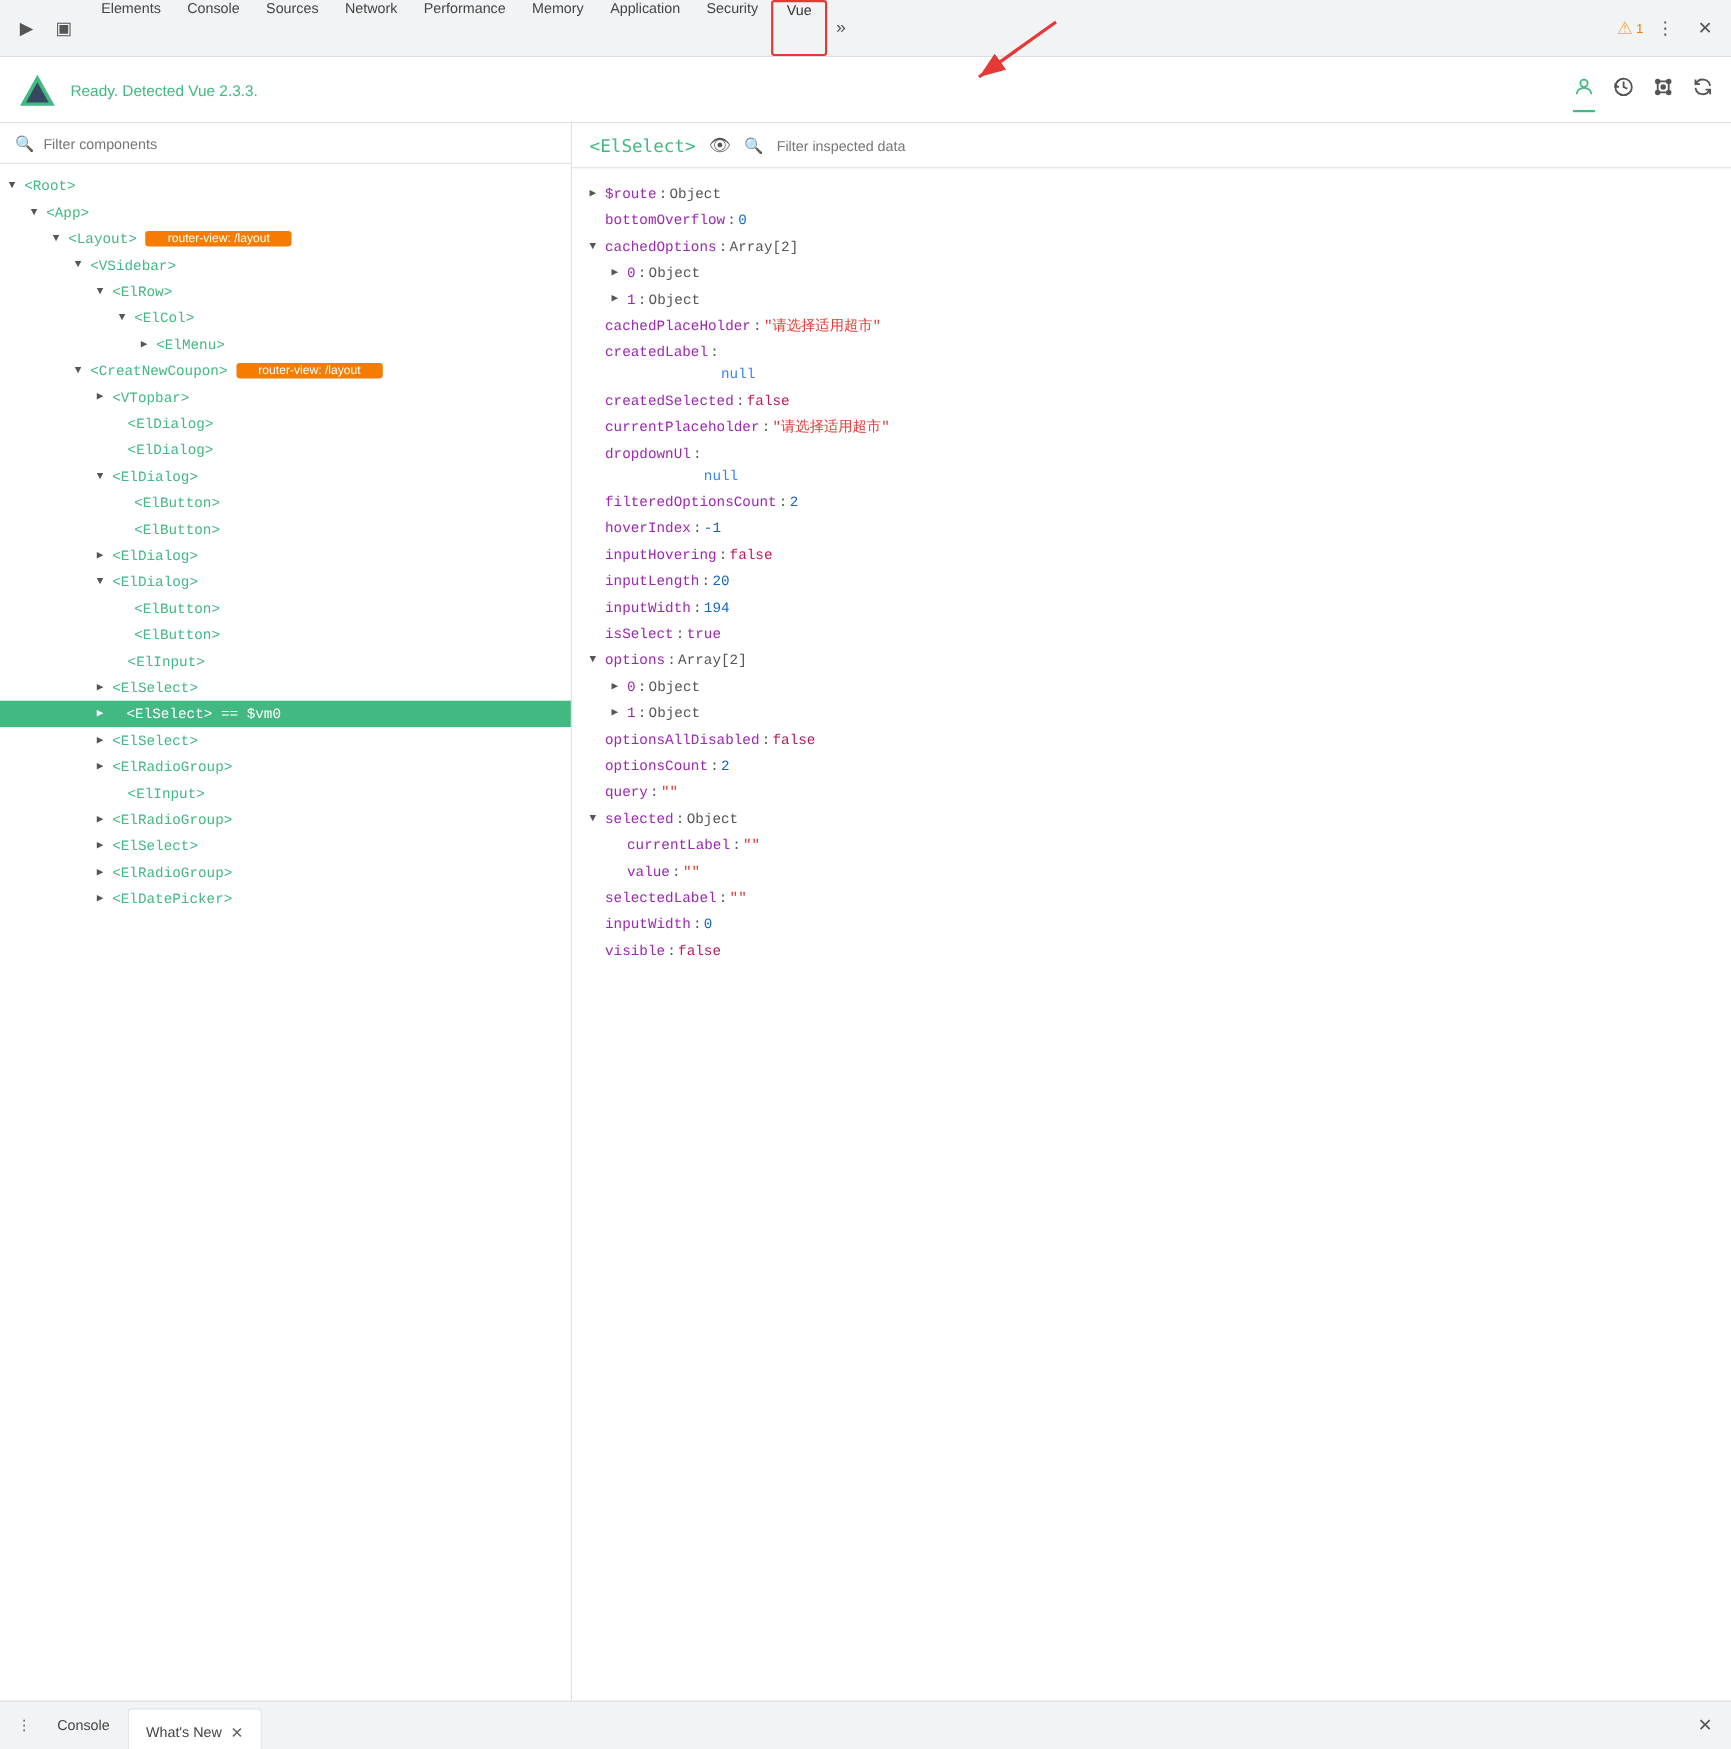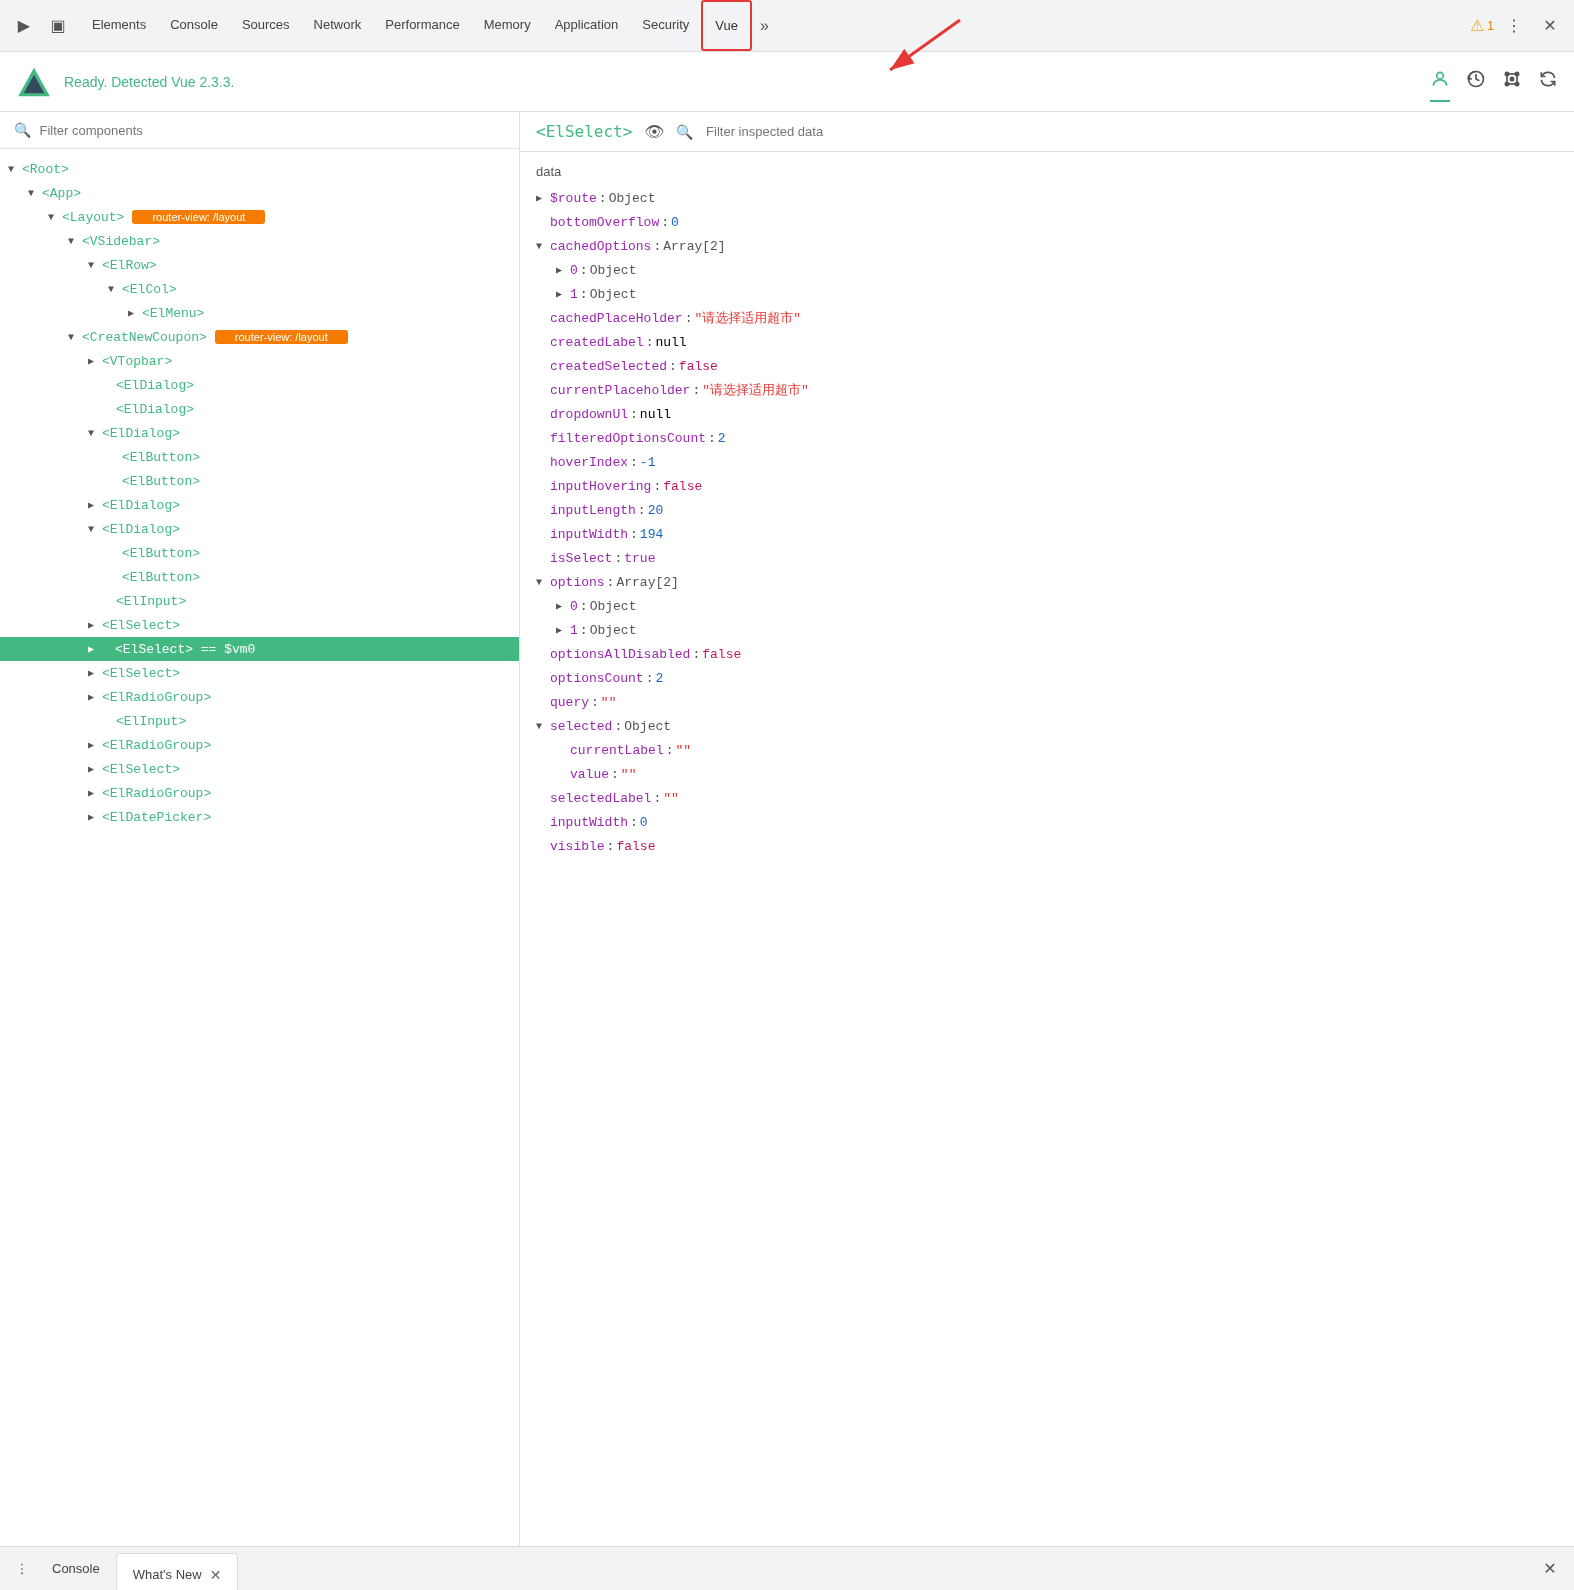--- a/index.html
+++ b/index.html
@@ -11,21 +11,21 @@
       background: #f1f3f4; padding: 0 8px; gap: 2px;
     }
     .toolbar-icon-btn {
       width: 32px; height: 32px; display: flex; align-items: center; justify-content: center;
       border-radius: 4px; cursor: pointer; color: #555; font-size: 16px; border: none; background: none;
     }
     .toolbar-tabs {
       display: flex; align-items: center; height: 100%; gap: 0; margin-left: 4px; flex: 1;
     }
     .toolbar-tab {
-      padding: 0 12px; height: 100%; display: flex; align-items: center; font-size: 13px;
+      padding: 0 12px; height: 100%; display: flex; align-items: flex-start; font-size: 13px;
       color: #444; cursor: pointer; border-bottom: 2px solid transparent; white-space: nowrap;
     }
     .toolbar-right { display: flex; align-items: center; gap: 4px; }
     .warning-badge { display: flex; align-items: center; gap: 3px; color: #f57c00; font-size: 12px; }
 
     
     .vue-header {
       display: flex; align-items: center; height: 60px; padding: 0 16px; gap: 12px;
       border-bottom: 1px solid #e0e0e0; background: #fff;
     }
@@ -74,21 +74,21 @@
 
     .data-section-label { color: #555; font-size: 13px; margin-bottom: 8px; font-family: sans-serif; }
 
     .data-row { display: flex; align-items: flex-start; padding: 2px 0; line-height: 20px; }
     .data-key { color: #9c27b0; white-space: nowrap; }
     .data-colon { color: #555; margin: 0 2px; }
     .data-value-num { color: #1565c0; }
     .data-value-str { color: #e53935; }
     .data-value-bool-true { color: #9c27b0; }
     .data-value-bool-false { color: #be185d; }
-    .data-value-null { color: #000000; }
+    .data-value-null { color: #3b82f6; margin-top: 20px; }
     .data-value-type { color: #555; }
     .data-value-empty-str { color: #e53935; }
     .data-toggle { display: inline-flex; align-items: center; font-size: 10px; color: #555; width: 14px; }
 
     
     .bottom-bar {
       height: 44px; background: #f1f3f4; border-top: 1px solid #dadce0;
       display: flex; align-items: center; padding: 0 8px; gap: 0;
     }
     .bottom-tab {
@@ -356,21 +356,20 @@
     </div>
 
     <div class="right-panel">
       <div class="right-panel-header">
         <span class="selected-component">&lt;ElSelect&gt;</span>
         <span class="eye-icon">👁</span>
         <span style="color: #888; font-size: 14px;">🔍</span>
         <input class="filter-input" type="text" placeholder="Filter inspected data" style="">
       </div>
       <div class="data-panel">
-        <div class="data-section-label">data</div>
 
         <div class="data-row">
           <span class="data-toggle">▶</span>
           <span class="data-key">$route</span>
           <span class="data-colon">:</span>
           <span class="data-value-type">Object</span>
         </div>
 
         <div class="data-row">
           <span class="data-toggle" style="visibility:hidden;">▶</span>

